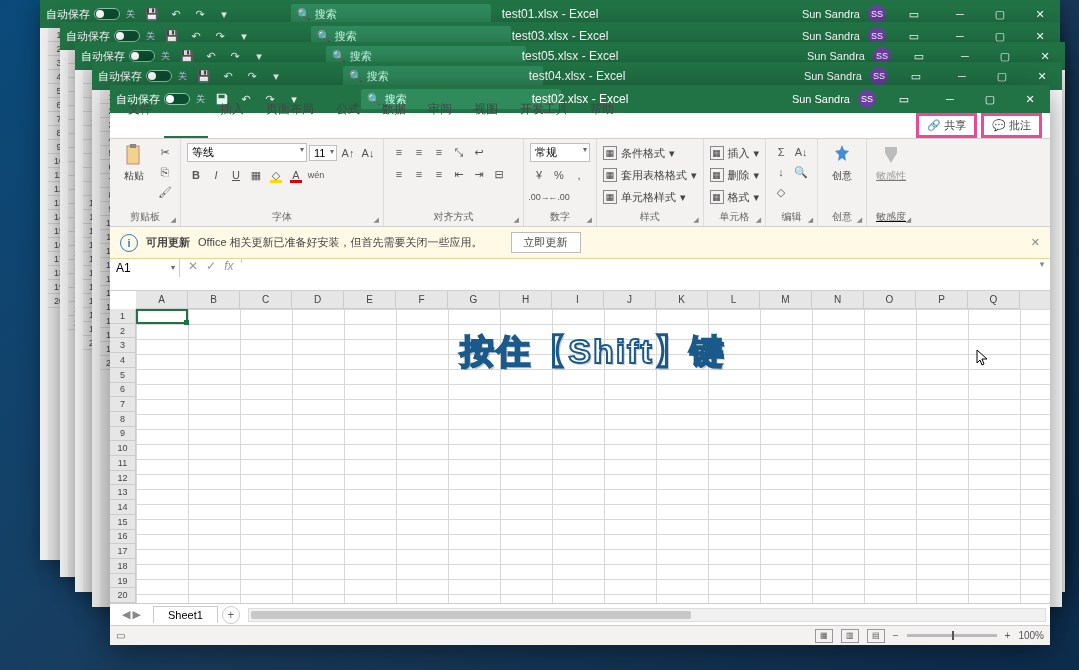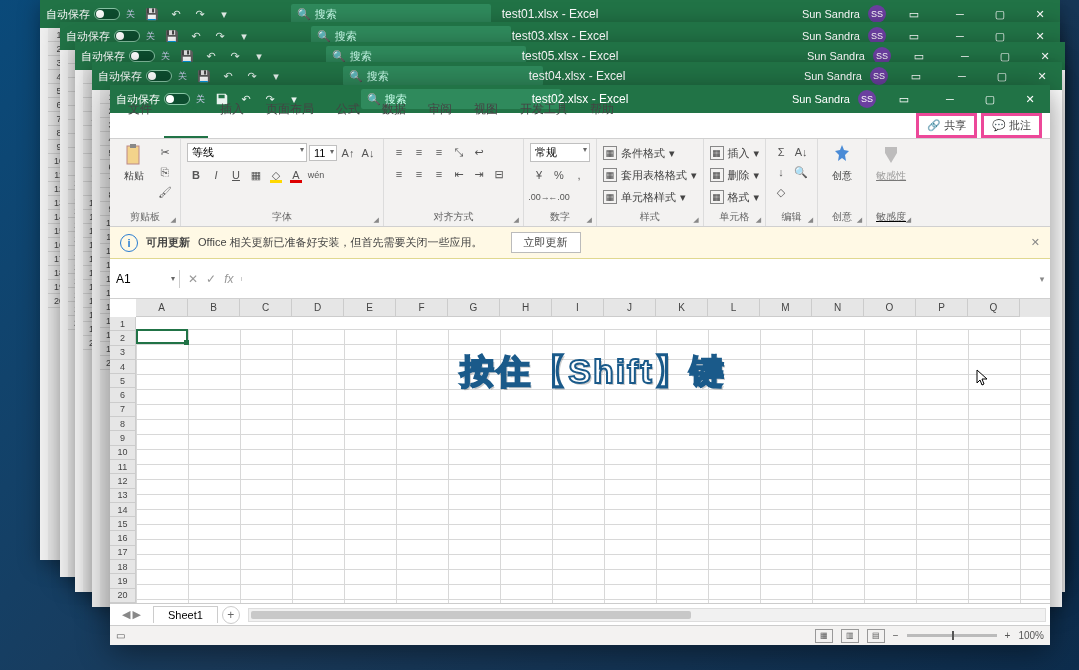--- a/index.html
+++ b/index.html
@@ -57,34 +57,34 @@
 .dd { border:1px solid #c0c0c0; background:#fff; font-size:11px; padding:1px 14px 1px 4px; position:relative; }
 .dd::after{content:"▾"; position:absolute; right:2px; top:1px; font-size:8px; color:#666;}
 .styles-item { display:flex; align-items:center; gap:4px; font-size:11px; color:#444; height:20px; }
 .styles-item .sic { width:14px; height:14px; border:1px solid #888; display:flex;align-items:center;justify-content:center;font-size:9px; }
 
 .info-bar { height:32px; background:#fff9e5; border-bottom:1px solid #e0d890; display:flex; align-items:center; padding:0 10px; font-size:11px; color:#444; gap:8px; position:relative; }
 .info-ic { width:18px;height:18px;border-radius:50%;border:1.5px solid #2a7dd1;color:#2a7dd1;display:flex;align-items:center;justify-content:center;font-size:11px;font-weight:bold;}
 .update-btn { border:1px solid #bbb; background:#fff; padding:2px 12px; margin-left:20px; }
 .info-close { position:absolute; right:10px; color:#888; }
 
-.namebox-row { height:40px; display:flex; align-items:center; border-bottom:1px solid #d0d0d0; font-size:12px; }
+.namebox-row { height:32px; display:flex; align-items:flex-start; border-bottom:1px solid #d0d0d0; font-size:12px; }
 .namebox { width:70px; border-right:1px solid #ccc; padding:2px 6px; position:relative; }
 .namebox::after{content:"▾";position:absolute;right:4px;top:4px;font-size:8px;color:#666;}
 .fx-ctrls { display:flex; align-items:center; gap:8px; padding:0 8px; color:#999; }
 .fx-bar { flex:1; border-left:1px solid #ccc; padding:2px 6px; }
 .fx-expand { width:16px; display:flex;align-items:center;justify-content:center;color:#888;font-size:9px; }
 
 .grid-area { flex:1; display:flex; flex-direction:column; overflow:hidden; position:relative; }
 .col-headers { height:18px; display:flex; background:#e6e6e6; margin-left:26px; }
 .col-h { width:52px; border-right:1px solid #ccc; border-bottom:1px solid #ccc; font-size:10px; color:#444; display:flex;align-items:center;justify-content:center; }
 .grid-body { flex:1; display:flex; overflow:hidden; }
 .row-headers { width:26px; background:#e6e6e6; display:flex; flex-direction:column; }
 .row-h { height:15px; border-bottom:1px solid #ccc; border-right:1px solid #ccc; font-size:9px; color:#444; display:flex;align-items:center;justify-content:center; }
-.cells { flex:1; position:relative; background:#fff; background-image:linear-gradient(to right,#d8d8d8 1px,transparent 1px),linear-gradient(to bottom,#d8d8d8 1px,transparent 1px); background-size:52px 15px;margin-top:12px; }
+.cells { flex:1; position:relative; background:#fff; background-image:linear-gradient(to right,#d8d8d8 1px,transparent 1px),linear-gradient(to bottom,#d8d8d8 1px,transparent 1px); background-size:52px 15px; }
 .sel { position:absolute; left:0; top:0; width:52px; height:15px; border:2px solid #217346; pointer-events:none; }
 .sel::after{content:"";position:absolute;right:-3px;bottom:-3px;width:5px;height:5px;background:#217346;}
 
 .overlay-text { position:absolute; left:50%; top:20px; transform:translateX(-50%); font-size:34px; font-weight:800; color:#fff; -webkit-text-stroke:2px #1a5a8a; letter-spacing:2px; white-space:nowrap; text-shadow:2px 2px 0 rgba(0,0,0,.2); pointer-events:none;}
 
 .cursor { position:absolute; width:12px; height:18px; }
 
 .sheet-tabs { height:22px; display:flex; align-items:center; border-top:1px solid #ccc; font-size:11px; gap:4px; padding-left:12px; }
 .nav-arrows{display:flex;gap:2px;color:#888;margin-right:8px;}
 .sheet-tab { border:1px solid #ccc; border-bottom:none; padding:2px 14px; background:#fff; }

